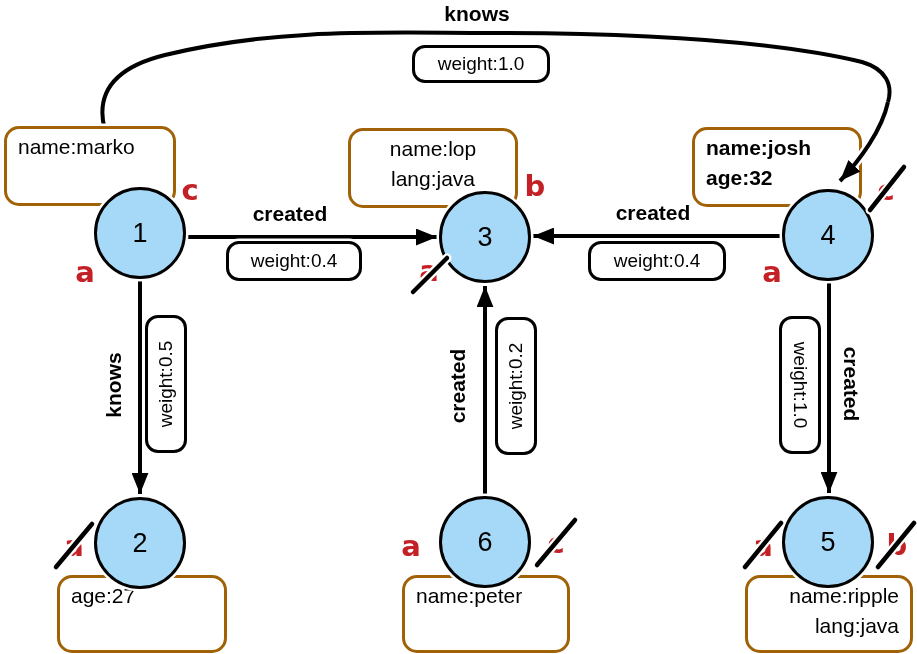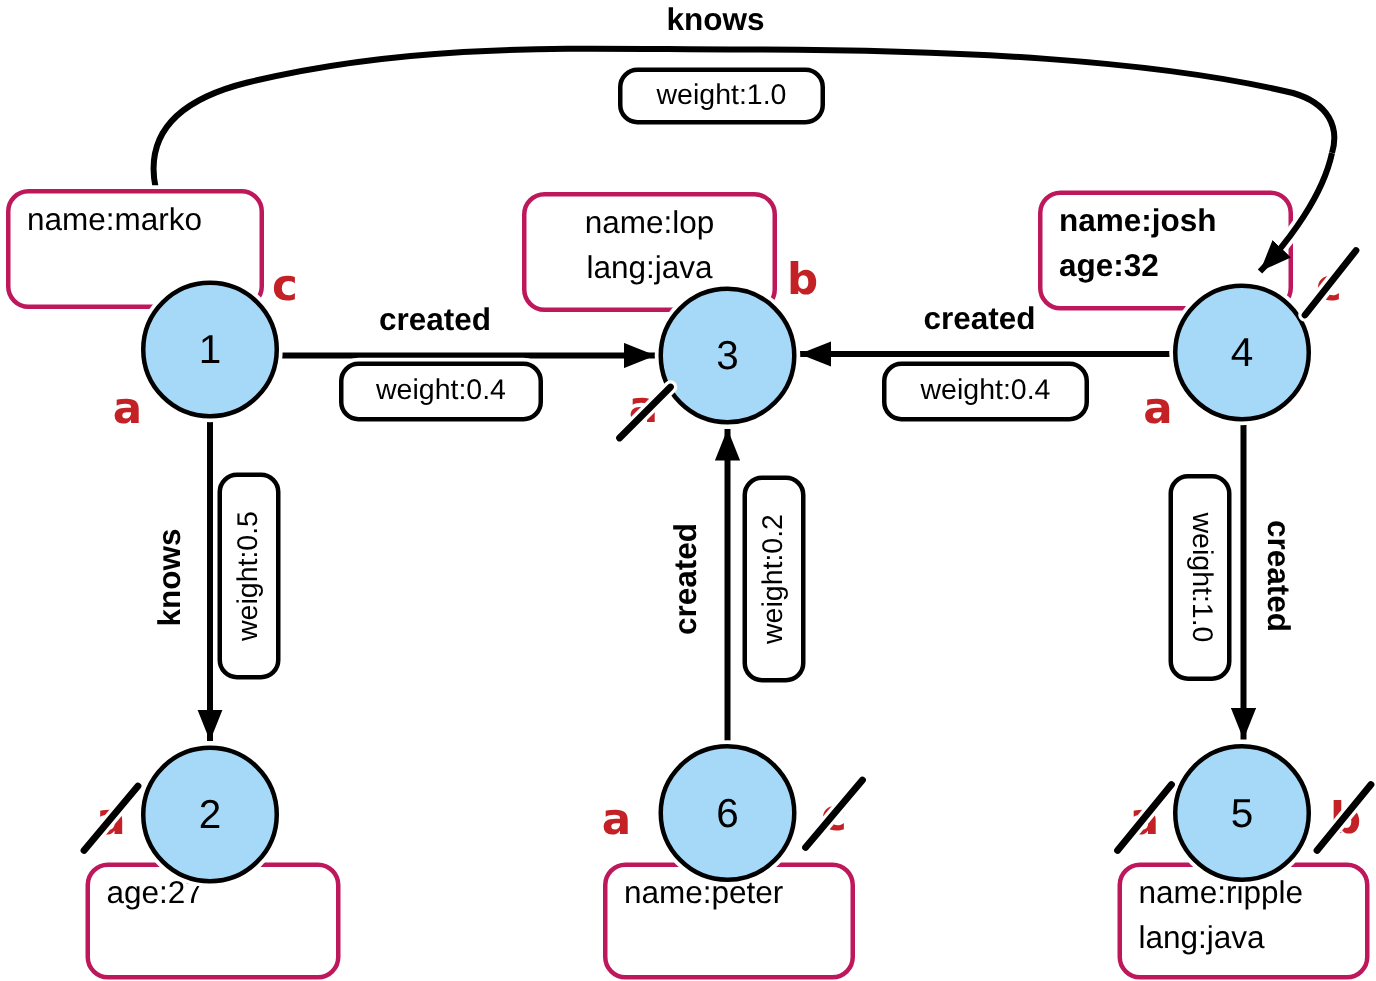--- a/index.html
+++ b/index.html
@@ -5,21 +5,21 @@
   html,body{margin:0;padding:0;background:#fff;}
   .stage{
     position:relative;width:917px;height:654px;background:#ffffff;overflow:hidden;
     font-family:"Liberation Sans",sans-serif;color:#000;
   }
   svg.layer{position:absolute;left:0;top:0;}
   .under{z-index:1;}
   .over{z-index:9;}
   
   .pbox{
-    position:absolute;box-sizing:border-box;background:#fff;border:3px solid #be185d;
+    position:absolute;box-sizing:border-box;background:#fff;border:3px solid #a16207;
     border-radius:15px;padding:3px 11px;z-index:2;
     box-shadow:0 0 0 2.5px #fff;
     font-size:21px;line-height:1.42;white-space:nowrap;
   }
   
   .wbox{
     position:absolute;box-sizing:border-box;background:#fff;border:3px solid #000;
     border-radius:13px;z-index:3;box-shadow:0 0 0 2.5px #fff;
     font-size:19px;display:flex;align-items:center;justify-content:center;
     white-space:nowrap;
@@ -77,21 +77,21 @@
   <div class="pbox" style="left:692px;top:127px;width:170px;height:80px;font-weight:bold;">
     <div>name:josh</div>
     <div>age:32</div>
   </div>
   <div class="pbox" style="left:57px;top:575px;width:170px;height:78px;">
     <div>age:27</div>
   </div>
   <div class="pbox" style="left:402px;top:575px;width:168px;height:78px;">
     <div>name:peter</div>
   </div>
-  <div class="pbox" style="left:745px;top:575px;width:168px;height:78px;">
+  <div class="pbox" style="left:745px;top:575px;width:168px;height:78px;text-align:right;">
     <div>name:ripple</div>
     <div>lang:java</div>
   </div>
 
   <div class="wbox" style="left:412px;top:45px;width:138px;height:38px;">
     <span>weight:1.0</span>
   </div>
   <div class="wbox" style="left:226px;top:241px;width:136px;height:40px;">
     <span>weight:0.4</span>
   </div>

